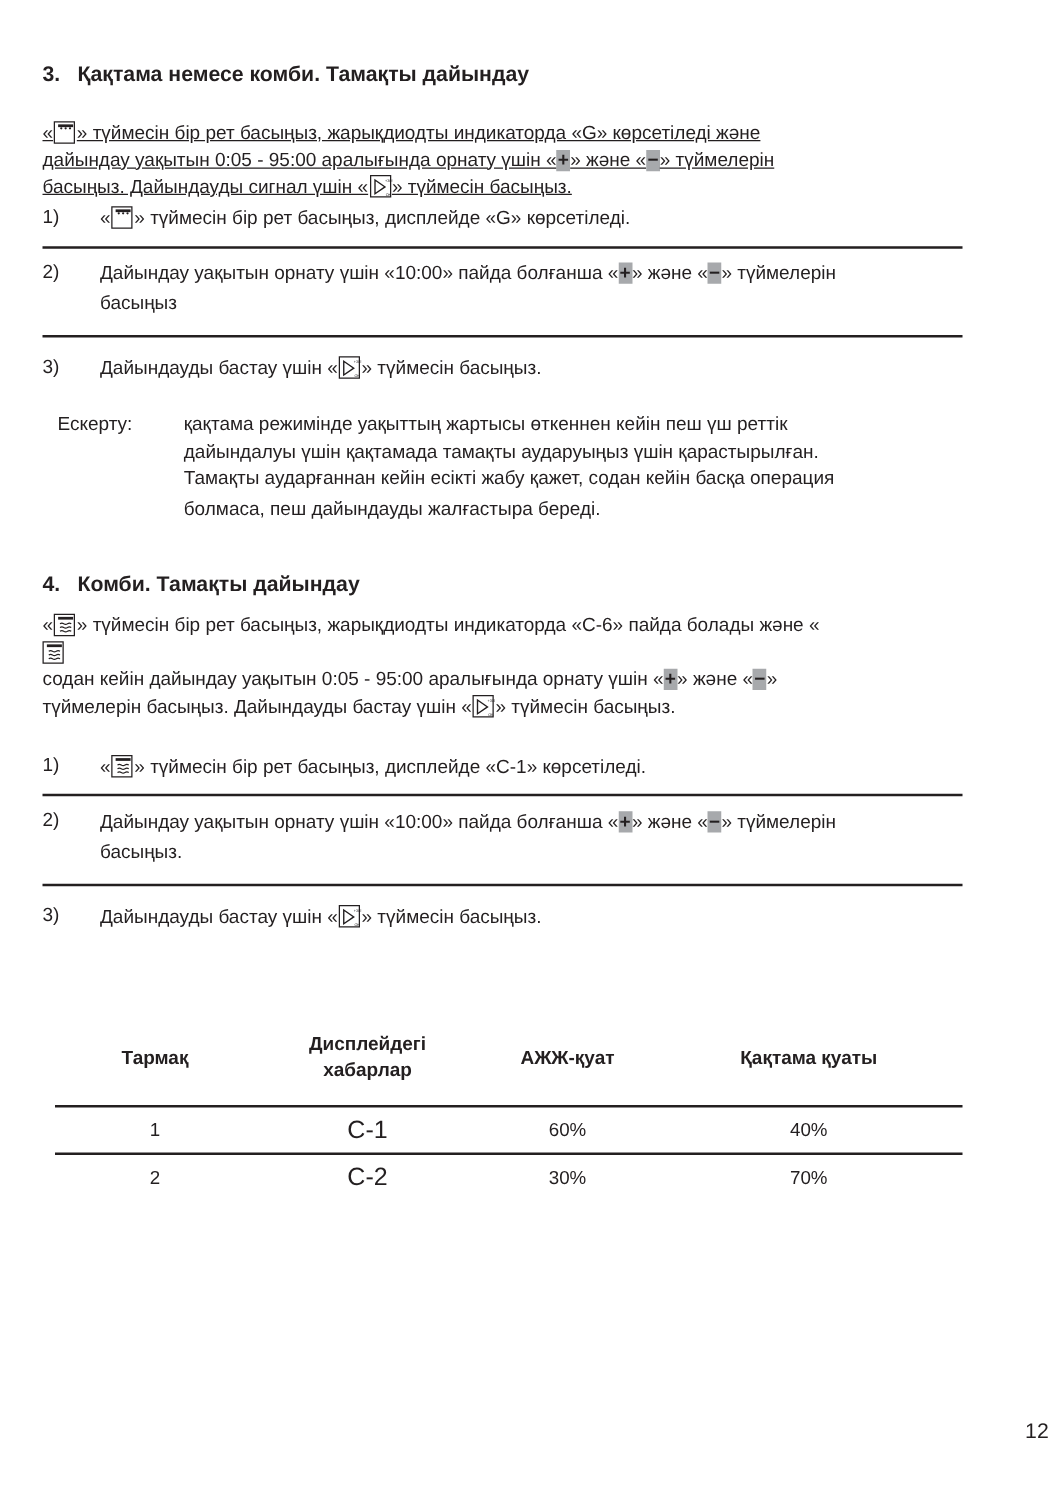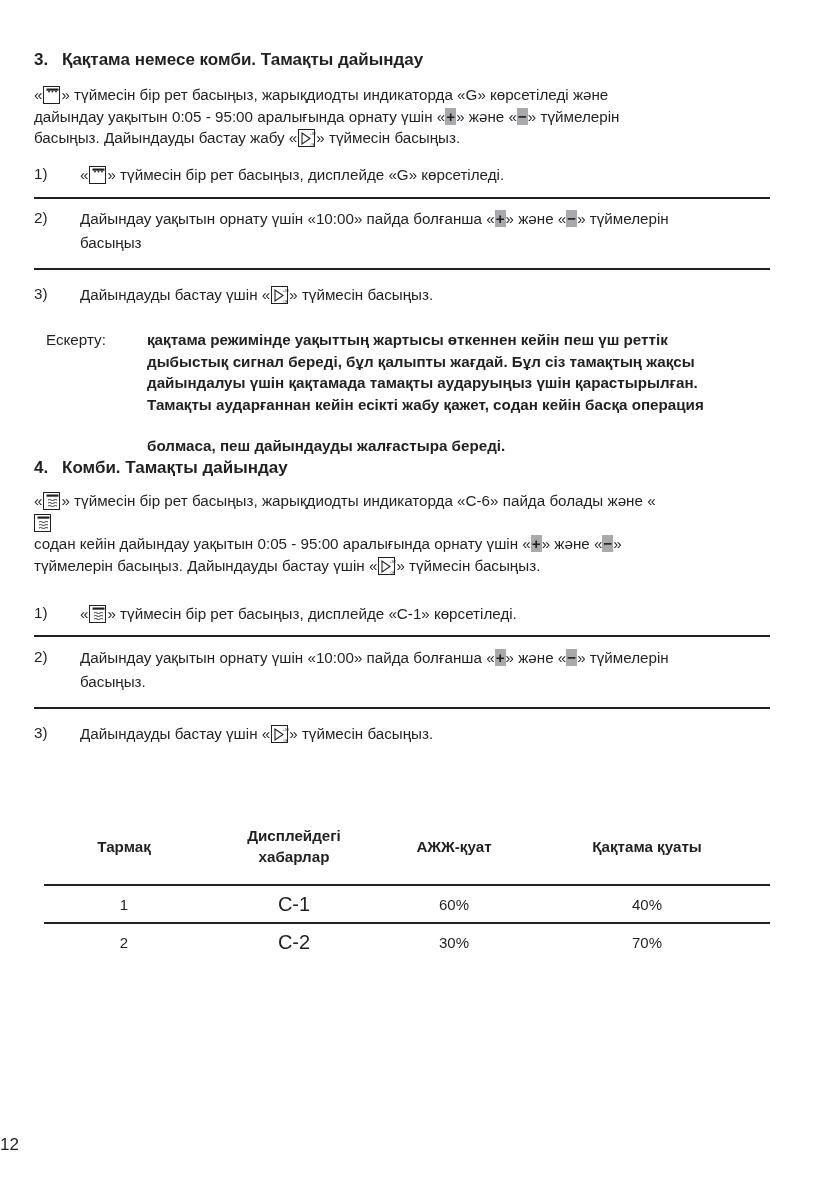--- a/index.html
+++ b/index.html
@@ -55,21 +55,21 @@
     display: inline-block;
     width: 17px;
     height: 18px;
     border: 1.2px solid #231f20;
     vertical-align: -4px;
     position: relative;
     margin: 0 1px;
   }
   .btn-icon svg { position: absolute; left: 0; top: 0; }
   .note-label { position: absolute; left: 34px; }
-  .note-body { position: absolute; left: 147px; width: 640px; line-height: 21.5px; font-weight: bold; }
+  .note-body { position: absolute; left: 147px; width: 640px; line-height: 21.5px; }
   table.ctl {
     position: absolute;
     left: 44px;
     top: 808px;
     width: 726px;
     border-collapse: collapse;
   }
   table.ctl th {
     font-weight: bold;
     font-size: 15.2px;
@@ -84,47 +84,47 @@
     height: 38px;
     font-size: 15px;
     vertical-align: middle;
   }
   table.ctl td.big { font-size: 20px; margin-top: 16px; }
   table.ctl tr.r1 td { border-bottom: 2px solid #231f20; }
   .pageno {
     position: absolute;
     left: 0; width: 839px;
     top: 1134px;
-    text-align: left;
+    text-align: right;
     font-size: 17px;
   }
 </style>
 </head>
 <body>
 
 <div class="page">
 
   <h2 class="sec" style="left:34px; top:49px;">
     <span class="num">3.</span><span>Қақтама немесе комби. Тамақты дайындау</span>
   </h2>
 
-  <div class="para" style="top:84px;">
+  <div class="para" style="top:96px;text-decoration:underline;">
     <span class="line">
       <span>«</span><span class="btn-icon"><svg width="17" height="18" viewBox="0 0 17 18">
             <rect x="2.5" y="1.5" width="12" height="2.2" fill="#231f20"></rect>
             <circle cx="5" cy="4.6" r="0.9" fill="#231f20"></circle>
             <circle cx="8.5" cy="4.6" r="0.9" fill="#231f20"></circle>
             <circle cx="12" cy="4.6" r="0.9" fill="#231f20"></circle>
           </svg></span><span>» түймесін бір рет басыңыз, жарықдиодты индикаторда «G» көрсетіледі және</span>
     </span>
     <span class="line">
       <span>дайындау уақытын 0:05 - 95:00 аралығында орнату үшін «</span><span class="hl">+</span><span>» және «</span><span class="hl">−</span><span>» түймелерін</span>
     </span>
     <span class="line">
-      <span>басыңыз. Дайындауды бастау жабу «</span><span class="btn-icon"><svg width="17" height="18" viewBox="0 0 17 18">
+      <span>басыңыз. Дайындауды сигнал үшін «</span><span class="btn-icon"><svg width="17" height="18" viewBox="0 0 17 18">
             <polygon points="3,3 3,14 11,8.5" fill="none" stroke="#231f20" stroke-width="1.1"></polygon>
             <text x="11" y="4.5" font-size="3" font-family="Liberation Sans, sans-serif" fill="#231f20">+30S</text>
             <text x="11.5" y="15.5" font-size="3" font-family="Liberation Sans, sans-serif" fill="#231f20">OK</text>
           </svg></span><span>» түймесін басыңыз.</span>
     </span>
   </div>
 
   <div class="step" style="top:163px;">
     <span class="n">1)</span>
     <span class="t">
@@ -154,24 +154,23 @@
             <polygon points="3,3 3,14 11,8.5" fill="none" stroke="#231f20" stroke-width="1.1"></polygon>
             <text x="11" y="4.5" font-size="3" font-family="Liberation Sans, sans-serif" fill="#231f20">+30S</text>
             <text x="11.5" y="15.5" font-size="3" font-family="Liberation Sans, sans-serif" fill="#231f20">OK</text>
           </svg></span><span>» түймесін басыңыз.</span>
     </span>
   </div>
 
   <div class="note-label" style="top:329px;margin-left:12px;">Ескерту:</div>
   <div class="note-body" style="top:329px;">
     <span class="line">қақтама режимінде уақыттың жартысы өткеннен кейін пеш үш реттік</span>
-    <span class="line">дыбыстық сигнал береді, бұл қалыпты жағдай. Бұл сіз тамақтың жақсы</span>
     <span class="line">дайындалуы үшін қақтамада тамақты аударуыңыз үшін қарастырылған.</span>
     <span class="line">Тамақты аударғаннан кейін есікті жабу қажет, содан кейін басқа операция</span>
-    <span class="line" style="margin-top:20px;">болмаса, пеш дайындауды жалғастыра береді.</span>
+    <span class="line" style="margin-top:3px;">болмаса, пеш дайындауды жалғастыра береді.</span>
   </div>
 
   <h2 class="sec" style="left:34px; top:457px;">
     <span class="num">4.</span><span>Комби. Тамақты дайындау</span>
   </h2>
 
   <div class="para" style="top:490px;">
     <span class="line">
       <span>«</span><span class="btn-icon"><svg width="17" height="18" viewBox="0 0 17 18">
             <rect x="2.5" y="1.5" width="12" height="2.2" fill="#231f20"></rect>

